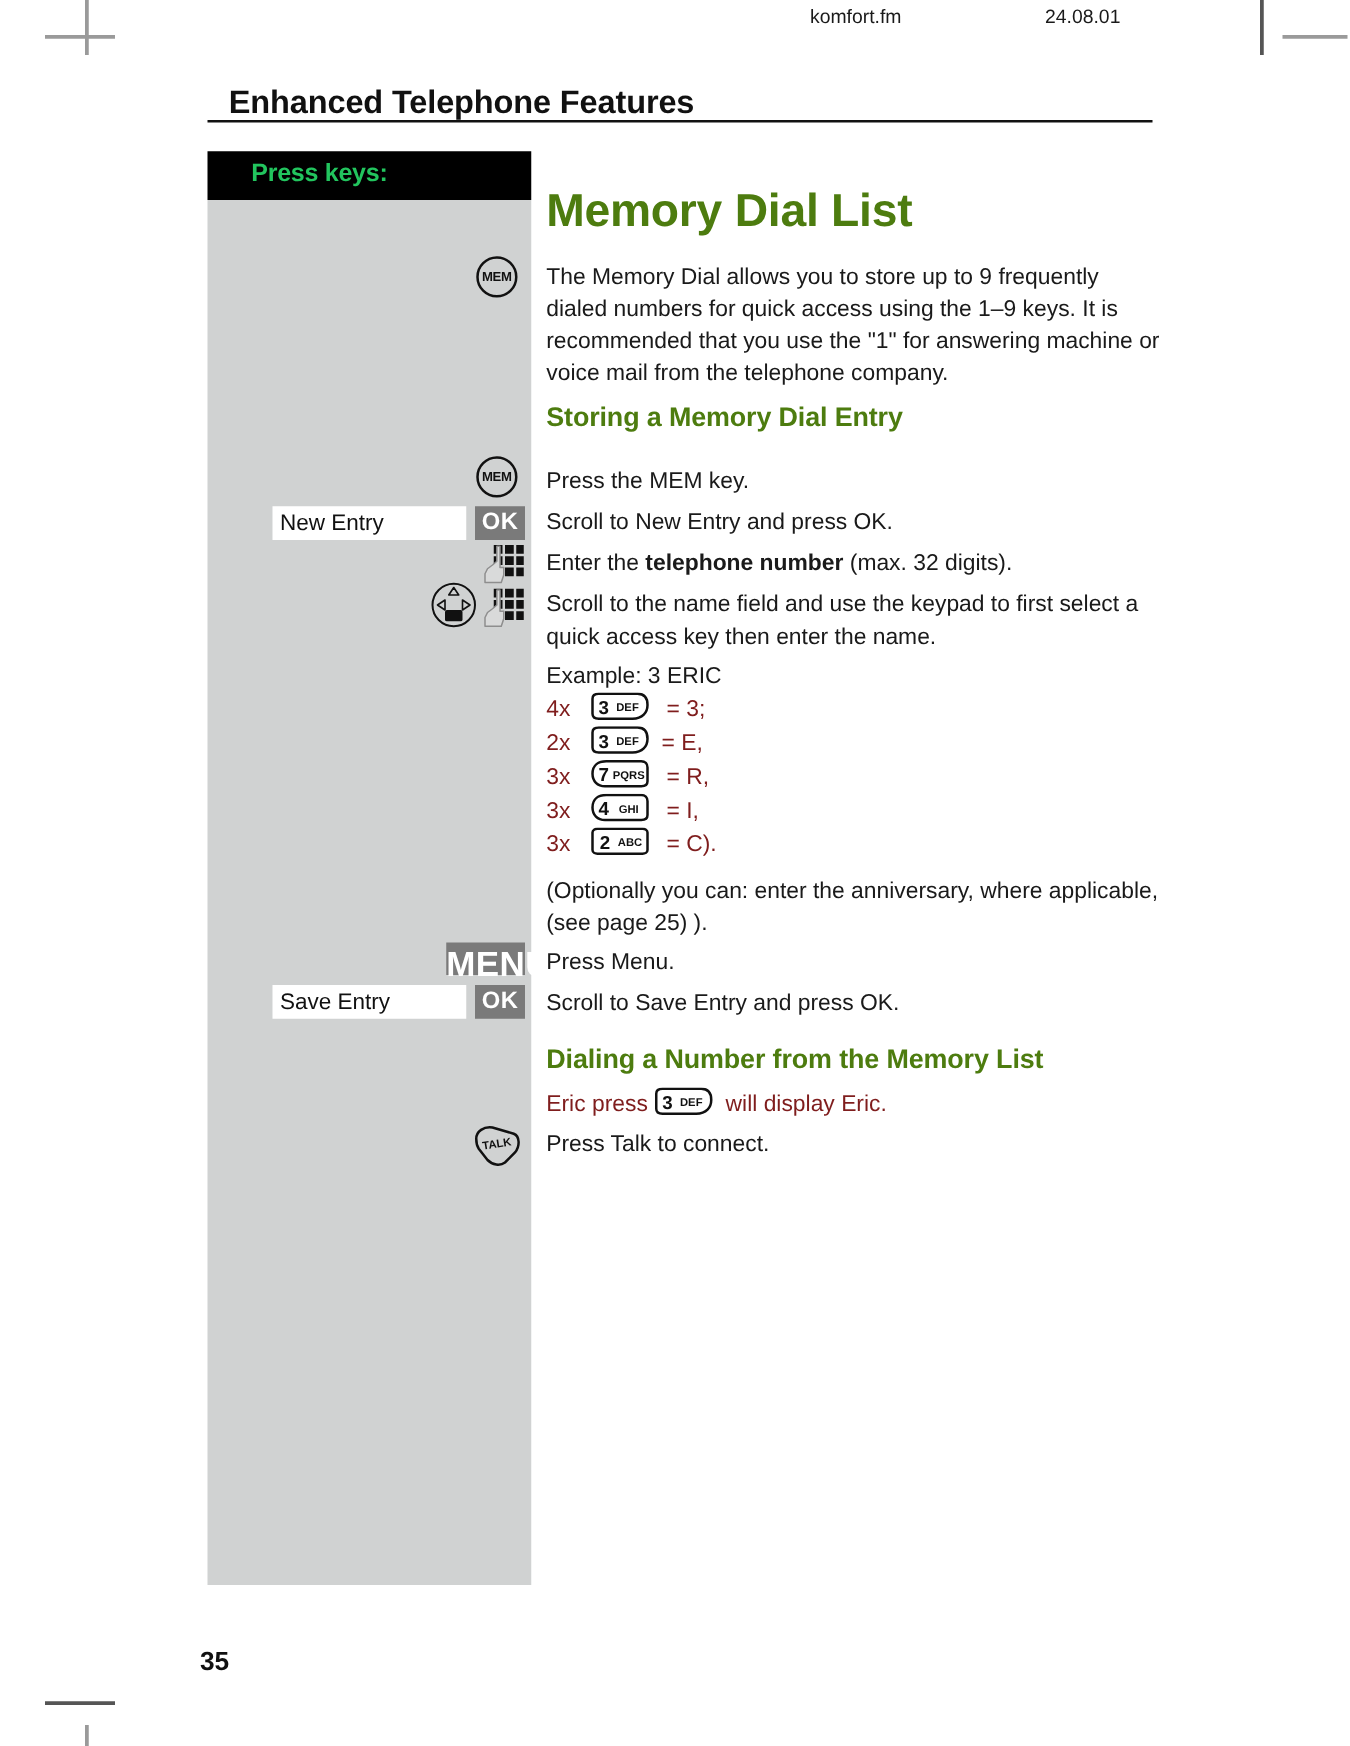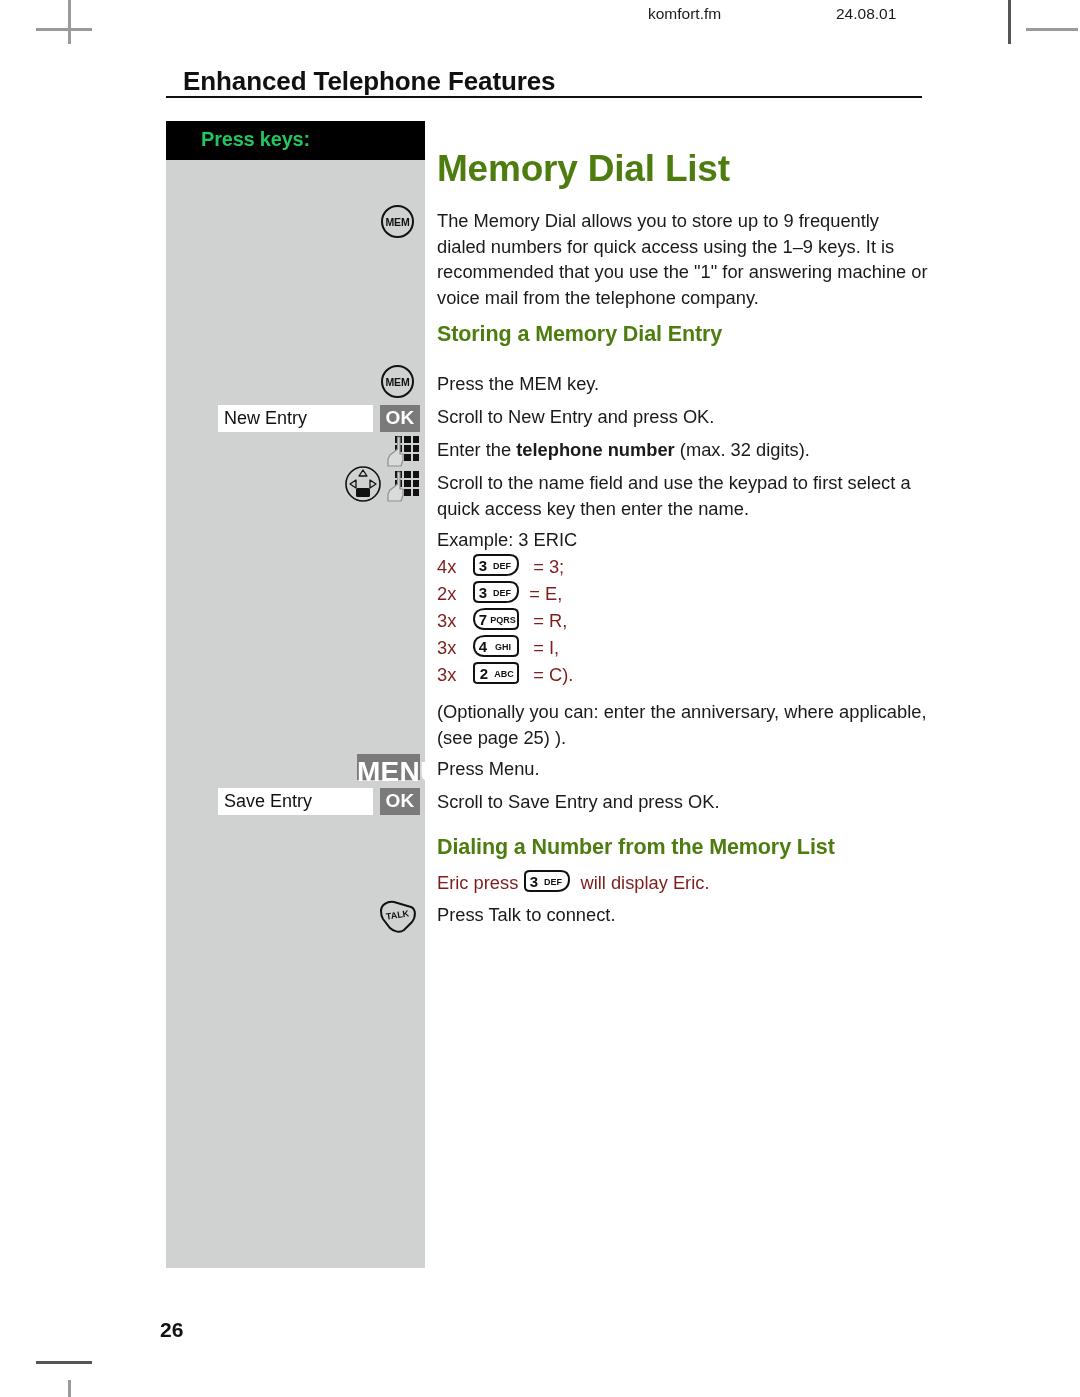--- a/index.html
+++ b/index.html
@@ -392,13 +392,13 @@
       <path d="M2 5 C2 2, 4 1, 7 1 L38 1 C44 1, 46 5, 46 10 C46 16, 42 21, 34 21 L7 21 C4 21, 2 20, 2 17 Z" fill="#ffffff" stroke="#111" stroke-width="2"></path>
       <text x="11" y="17" text-anchor="middle" font-family="'Liberation Sans', sans-serif" font-size="15" font-weight="bold" fill="#111">3</text>
       <text x="30" y="15" text-anchor="middle" font-family="'Liberation Sans', sans-serif" font-size="9" font-weight="bold" fill="#111">DEF</text>
     </svg>
   </span>
   <span style="margin-left:4px;"> will display Eric.</span>
 </div>
 
 <p class="para abs" style="left:437px; top:902px; width:489px;">Press Talk to connect.</p>
 
-<div class="page-number">26</div>
+<div class="page-number">35</div>
 
 </body></html>

